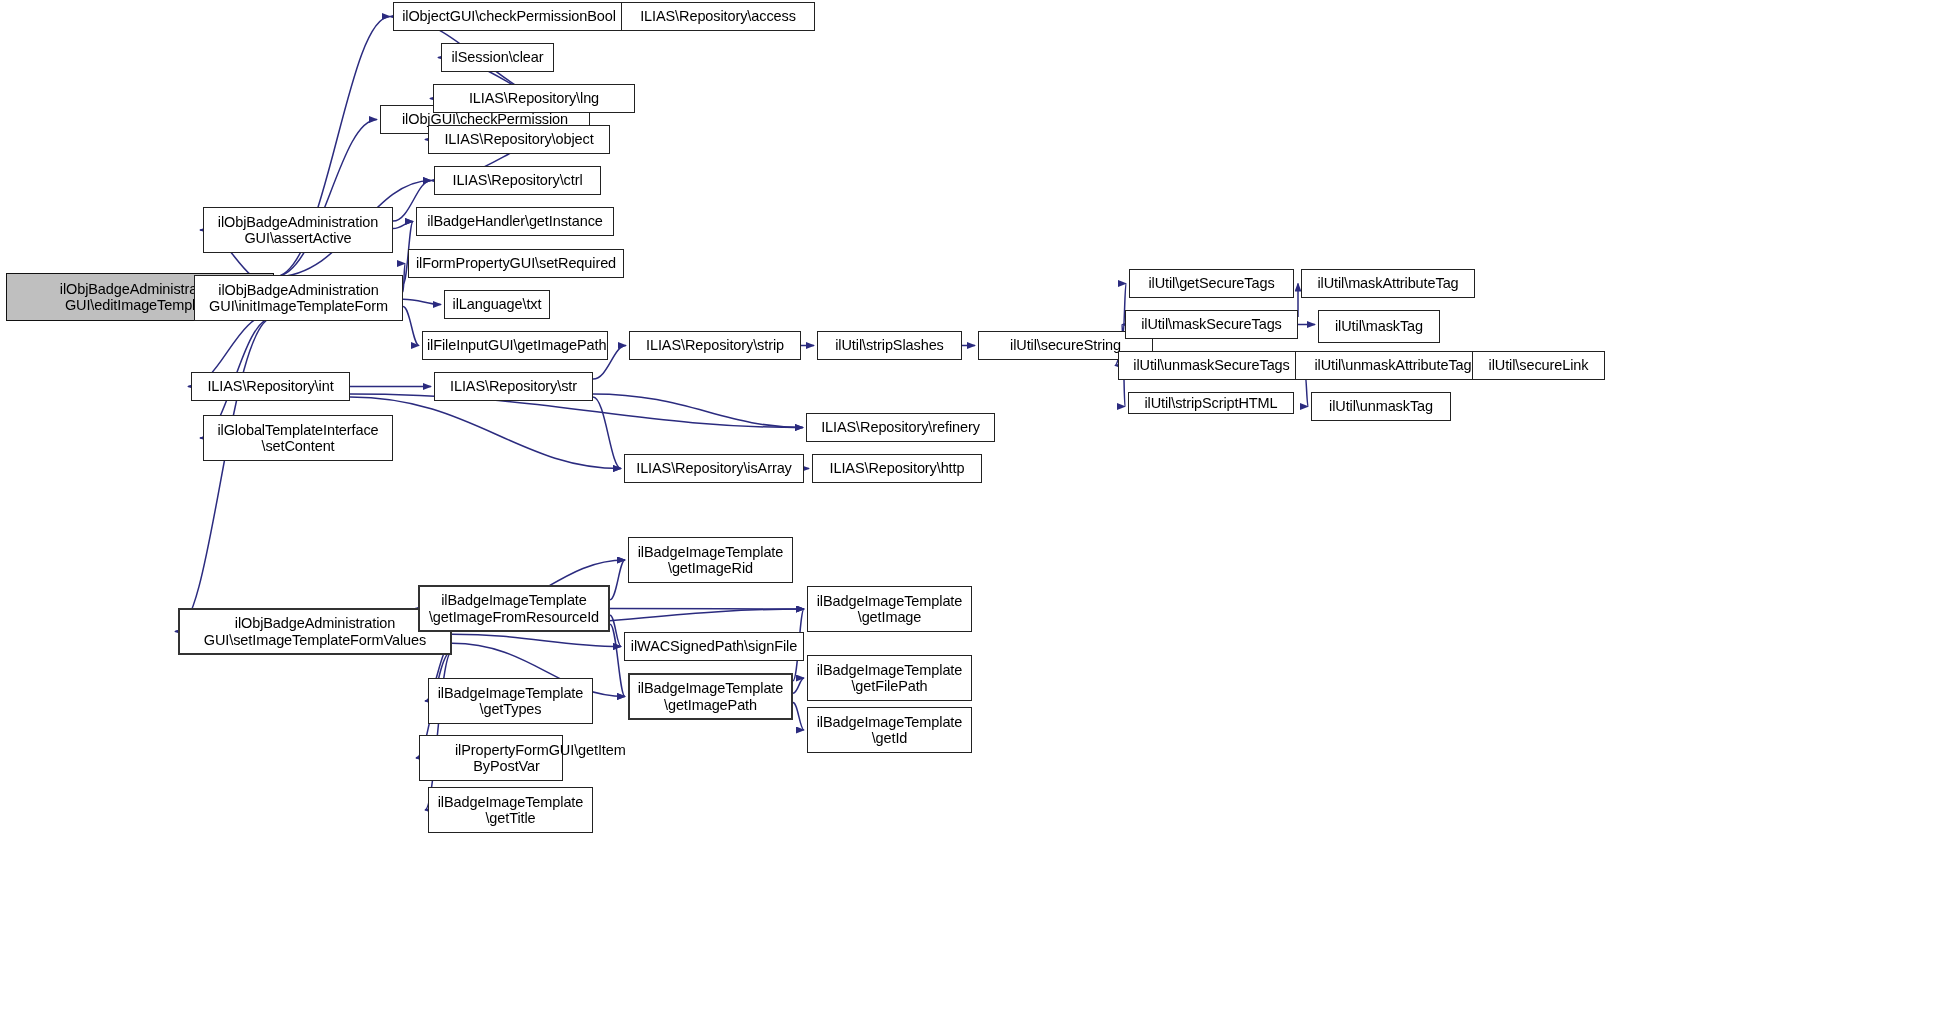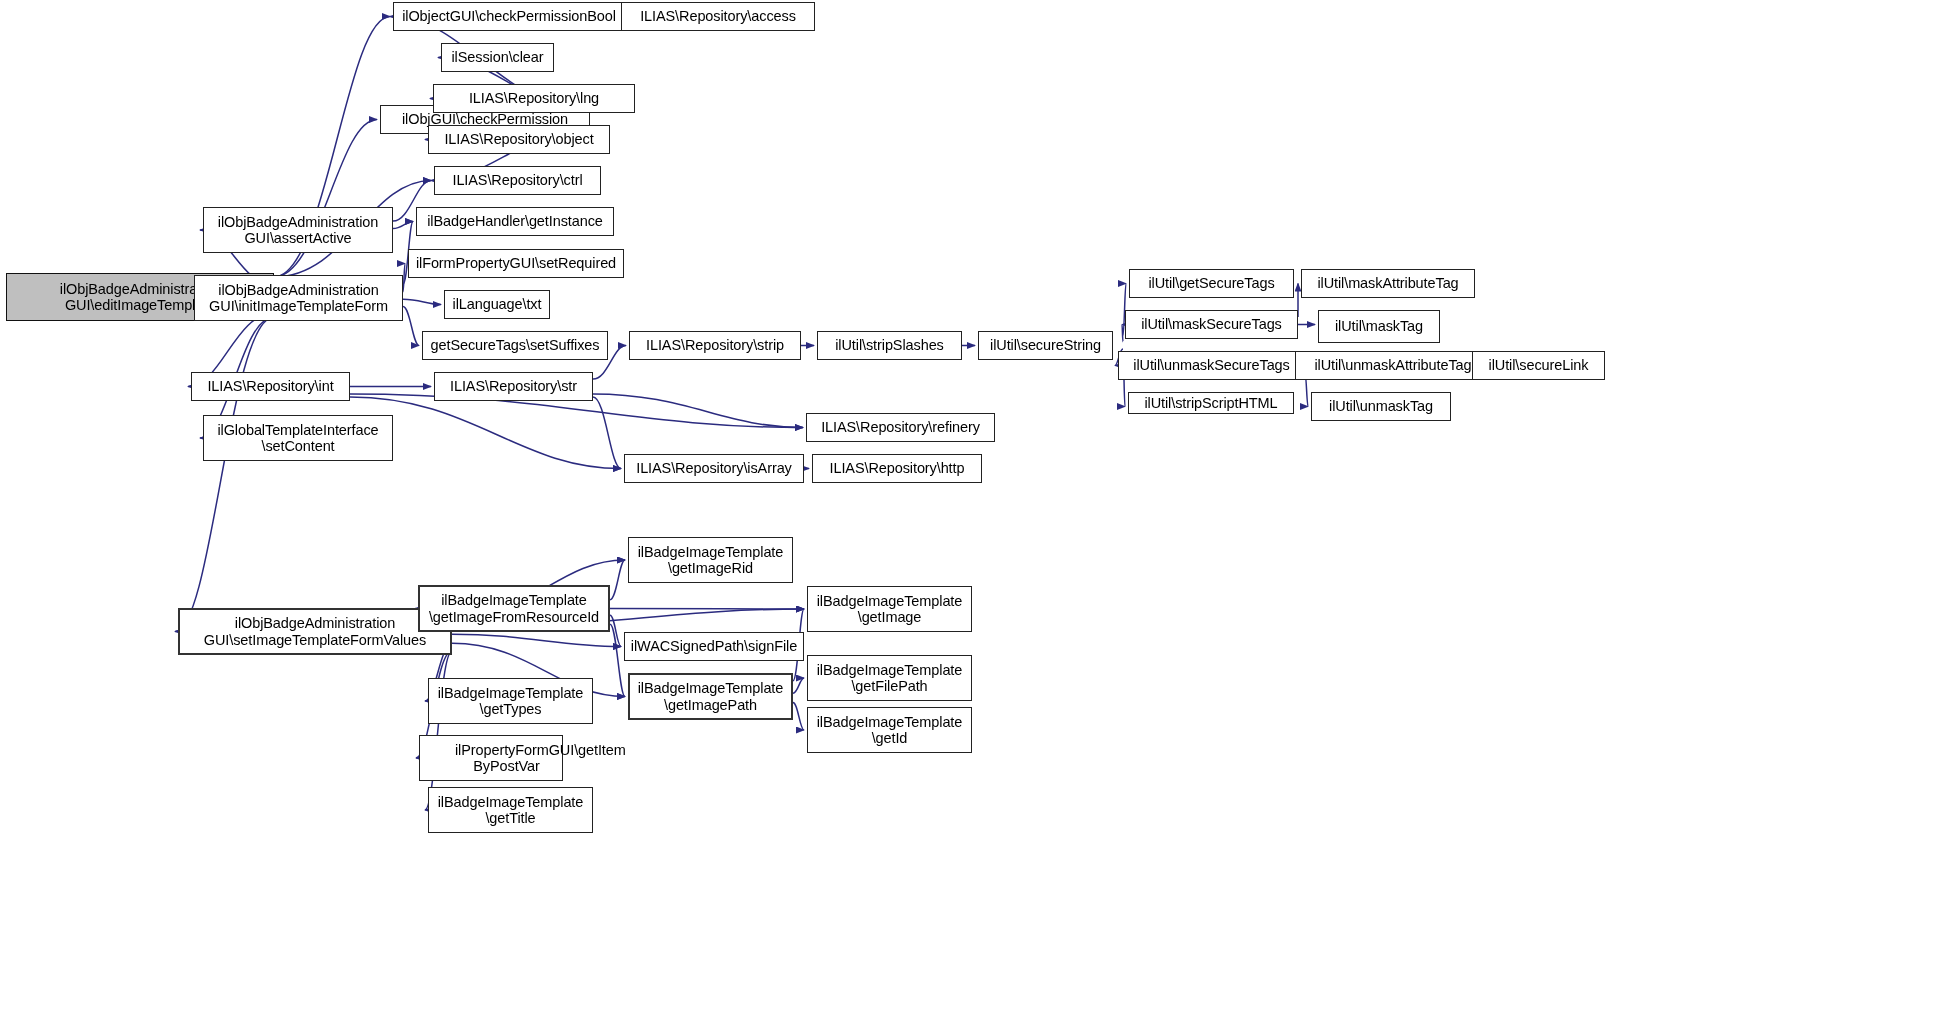--- a/index.html
+++ b/index.html
@@ -130,26 +130,26 @@
       <div class="node" style="left: 433px; top: 84px; width: 202px; height: 29px;"><span class="node-label">ILIAS\Repository\lng</span></div>
       <div class="node" style="left: 428px; top: 125px; width: 182px; height: 29px;"><span class="node-label">ILIAS\Repository\object</span></div>
       <div class="node" style="left: 434px; top: 166px; width: 167px; height: 29px;"><span class="node-label">ILIAS\Repository\ctrl</span></div>
       <div class="node" style="left: 203px; top: 207px; width: 190px; height: 46px;"><span class="node-label">ilObjBadgeAdministration
 GUI\assertActive</span></div>
       <div class="node" style="left: 416px; top: 207px; width: 198px; height: 29px;"><span class="node-label">ilBadgeHandler\getInstance</span></div>
       <div class="node" style="left: 408px; top: 249px; width: 216px; height: 29px;"><span class="node-label">ilFormPropertyGUI\setRequired</span></div>
       <div class="node" style="left: 194px; top: 275px; width: 209px; height: 46px;"><span class="node-label">ilObjBadgeAdministration
 GUI\initImageTemplateForm</span></div>
       <div class="node" style="left: 444px; top: 290px; width: 106px; height: 29px;"><span class="node-label">ilLanguage\txt</span></div>
-      <div class="node" style="left: 422px; top: 331px; width: 186px; height: 29px;"><span class="node-label">getSecureTags\setSuffixes</span></div>
+      <div class="node" style="left: 422px; top: 331px; width: 186px; height: 29px;"><span class="node-label">ilFileInputGUI\getImagePath</span></div>
       <div class="node" style="left: 191px; top: 372px; width: 159px; height: 29px;"><span class="node-label">ILIAS\Repository\int</span></div>
       <div class="node" style="left: 434px; top: 372px; width: 159px; height: 29px;"><span class="node-label">ILIAS\Repository\str</span></div>
       <div class="node" style="left: 629px; top: 331px; width: 172px; height: 29px;"><span class="node-label">ILIAS\Repository\strip</span></div>
       <div class="node" style="left: 817px; top: 331px; width: 145px; height: 29px;"><span class="node-label">ilUtil\stripSlashes</span></div>
-      <div class="node" style="left: 978px; top: 331px; width: 135px; height: 29px;"><span class="node-label">ilUtil\secureString</span></div>
+      <div class="node" style="left: 978px; top: 331px; width: 175px; height: 29px;"><span class="node-label">ilUtil\secureString</span></div>
       <div class="node" style="left: 1129px; top: 269px; width: 165px; height: 29px;"><span class="node-label">ilUtil\getSecureTags</span></div>
       <div class="node" style="left: 1125px; top: 310px; width: 173px; height: 29px;"><span class="node-label">ilUtil\maskSecureTags</span></div>
       <div class="node" style="left: 1118px; top: 351px; width: 187px; height: 29px;"><span class="node-label">ilUtil\unmaskSecureTags</span></div>
       <div class="node" style="left: 1128px; top: 392px; width: 166px; height: 22px;"><span class="node-label">ilUtil\stripScriptHTML</span></div>
       <div class="node" style="left: 1301px; top: 269px; width: 174px; height: 29px;"><span class="node-label">ilUtil\maskAttributeTag</span></div>
       <div class="node" style="left: 1318px; top: 310px; width: 122px; height: 33px;"><span class="node-label">ilUtil\maskTag</span></div>
       <div class="node" style="left: 1295px; top: 351px; width: 196px; height: 29px;"><span class="node-label">ilUtil\unmaskAttributeTag</span></div>
       <div class="node" style="left: 1311px; top: 392px; width: 140px; height: 29px;"><span class="node-label">ilUtil\unmaskTag</span></div>
       <div class="node" style="left: 1472px; top: 351px; width: 133px; height: 29px;"><span class="node-label">ilUtil\secureLink</span></div>
       <div class="node" style="left: 806px; top: 413px; width: 189px; height: 29px;"><span class="node-label">ILIAS\Repository\refinery</span></div>

